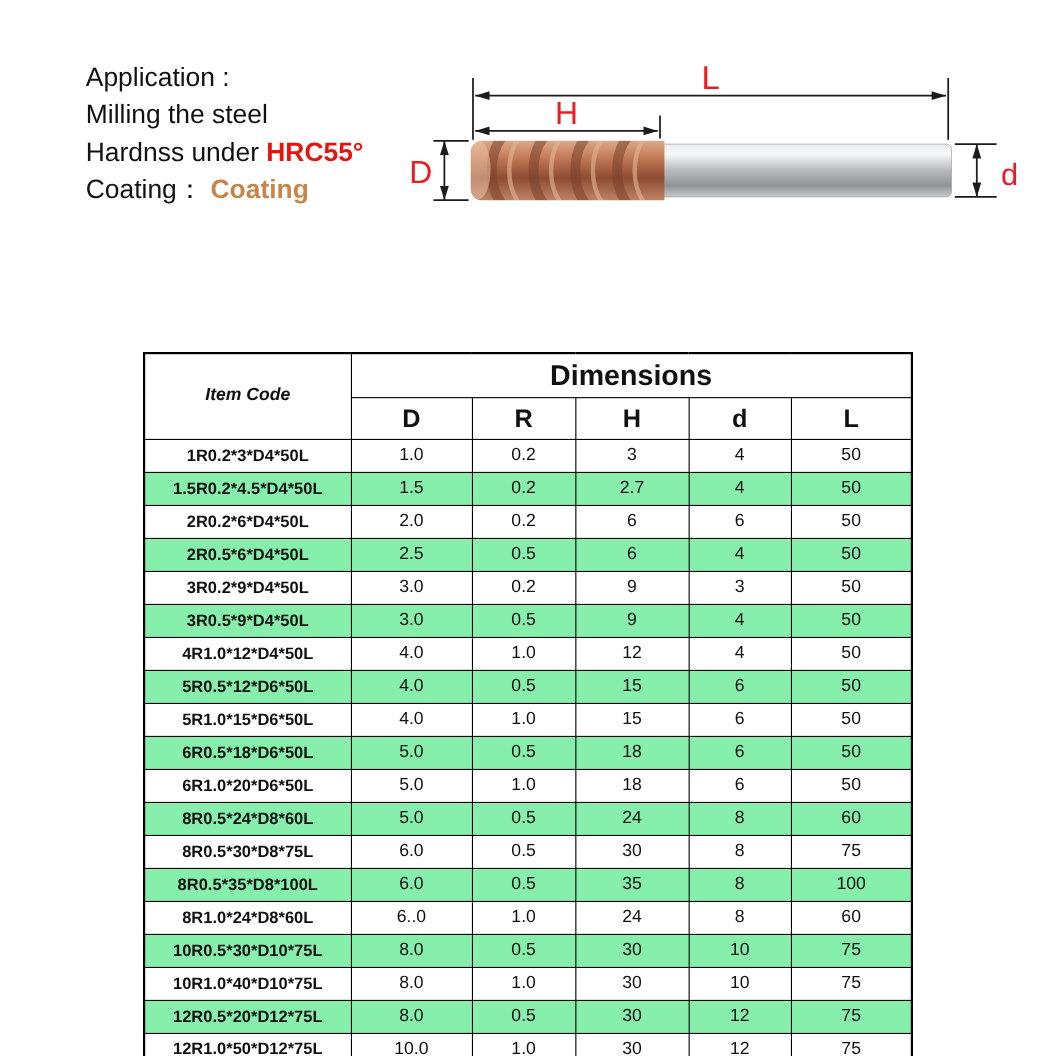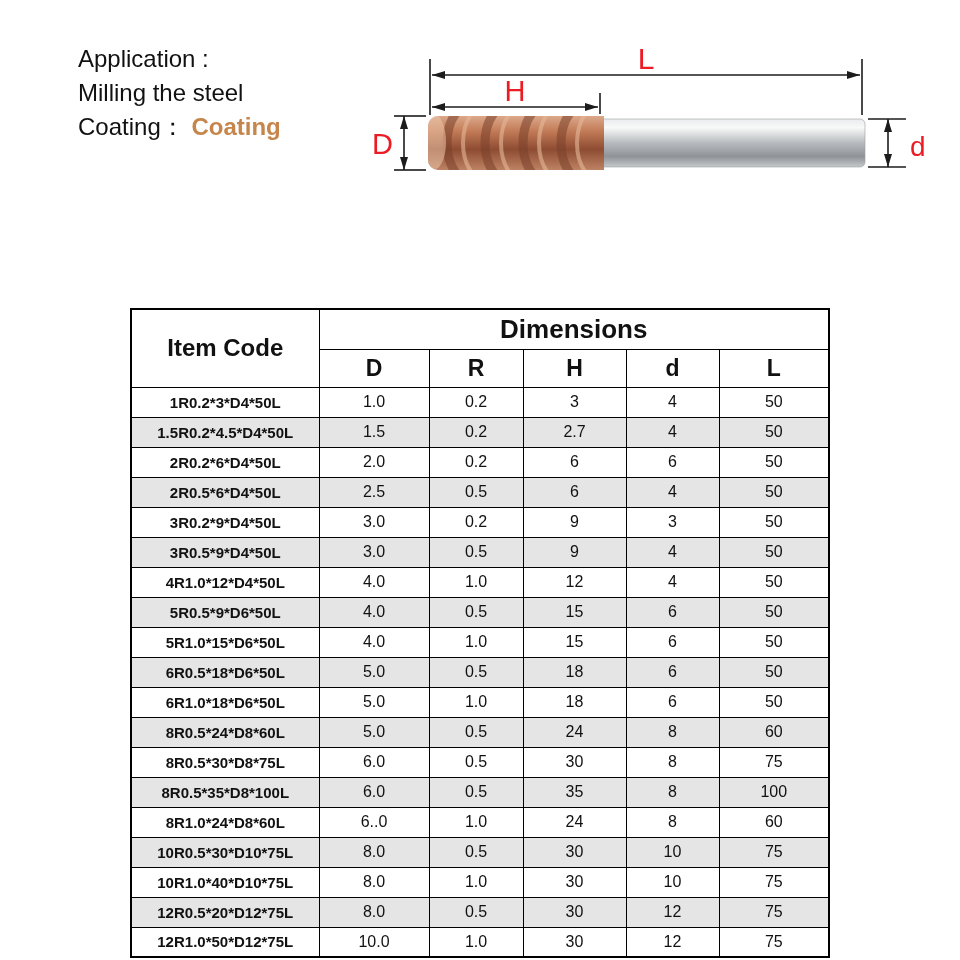--- a/index.html
+++ b/index.html
@@ -1,52 +1,53 @@
 <!DOCTYPE html>
 <html><head>
 <meta charset="utf-8">
 <style>
   * { margin:0; padding:0; box-sizing:border-box; }
   body { width:960px; height:960px; background:#ffffff; font-family:"Liberation Sans", sans-serif; position:relative; overflow:hidden; }
-  .canvas { position:absolute; left:0; top:0; width:960px; height:824px; background:#fff; }
+  .canvas { position:absolute; left:0; top:12px; width:960px; height:824px; background:#fff; }
 
   
   .info { position:absolute; left:78px; top:42px; color:#111; font-size:24px; line-height:34px; }
   .info .row { white-space:nowrap; }
   .hl-red { color:#e8130e; font-weight:bold; }
   .hl-bronze { color:#c6854b; font-weight:bold; }
 
   
   .diagram { position:absolute; left:360px; top:25px; width:590px; height:200px; }
   .dim-label { fill:#ec1c24; font-family:"Liberation Sans", sans-serif; }
 
   
   table.spec { position:absolute; left:130px; top:308px; width:698px; border-collapse:collapse; table-layout:fixed; border:2px solid #000; }
   table.spec th, table.spec td { border:1px solid #000; text-align:center; vertical-align:middle; color:#111; }
-  th.item-code { width:188px; font-size:24px; font-weight:bold; }
+  th.item-code { width:188px; font-size:16px; font-weight:bold;font-style:italic; }
   th.dims { font-size:26px; font-weight:bold; height:40px; }
   th.col { font-size:23px; font-weight:bold; height:38px; }
   td { height:30px; font-size:16px; }
   td.code { font-weight:bold; font-size:15px; }
-  tr.alt td { background:#e5e5e5; }
+  tr.alt td { background:#86efac; }
   col.c-code { width:188px; }
   col.c-d { width:110px; }
   col.c-r { width:94px; }
   col.c-h { width:103px; }
   col.c-sd { width:93px; }
   col.c-l { width:110px; }
 </style>
 </head>
 <body>
 
 <div class="canvas">
 
   <div class="info">
     <div class="row">Application :</div>
     <div class="row">Milling the steel</div>
+    <div class="row"><span>Hardnss under </span><span class="hl-red">HRC55°</span></div>
     <div class="row"><span>Coating：</span> <span class="hl-bronze">Coating</span></div>
   </div>
 
   <svg class="diagram" viewBox="0 0 590 200">
     <defs>
       <linearGradient id="shankG" x1="0" y1="0" x2="0" y2="1">
         <stop offset="0" stop-color="#e9ebec"></stop>
         <stop offset="0.18" stop-color="#f8f9f9"></stop>
         <stop offset="0.5" stop-color="#b7babd"></stop>
         <stop offset="0.78" stop-color="#8f9397"></stop>
@@ -183,21 +184,21 @@
   </tr>
         <tr>
     <td class="code">4R1.0*12*D4*50L</td>
     <td>4.0</td>
     <td>1.0</td>
     <td>12</td>
     <td>4</td>
     <td>50</td>
   </tr>
         <tr class="alt">
-    <td class="code">5R0.5*9*D6*50L</td>
+    <td class="code">5R0.5*12*D6*50L</td>
     <td>4.0</td>
     <td>0.5</td>
     <td>15</td>
     <td>6</td>
     <td>50</td>
   </tr>
         <tr>
     <td class="code">5R1.0*15*D6*50L</td>
     <td>4.0</td>
     <td>1.0</td>
@@ -207,21 +208,21 @@
   </tr>
         <tr class="alt">
     <td class="code">6R0.5*18*D6*50L</td>
     <td>5.0</td>
     <td>0.5</td>
     <td>18</td>
     <td>6</td>
     <td>50</td>
   </tr>
         <tr>
-    <td class="code">6R1.0*18*D6*50L</td>
+    <td class="code">6R1.0*20*D6*50L</td>
     <td>5.0</td>
     <td>1.0</td>
     <td>18</td>
     <td>6</td>
     <td>50</td>
   </tr>
         <tr class="alt">
     <td class="code">8R0.5*24*D8*60L</td>
     <td>5.0</td>
     <td>0.5</td>

